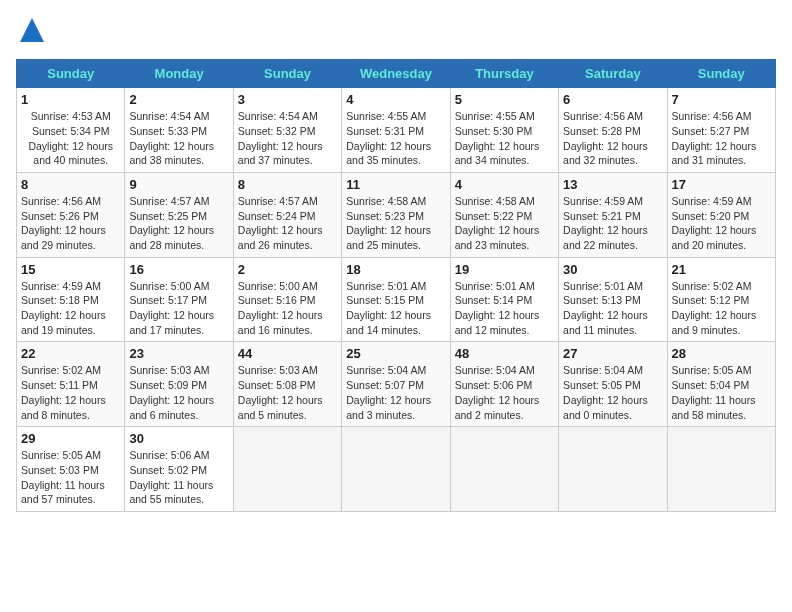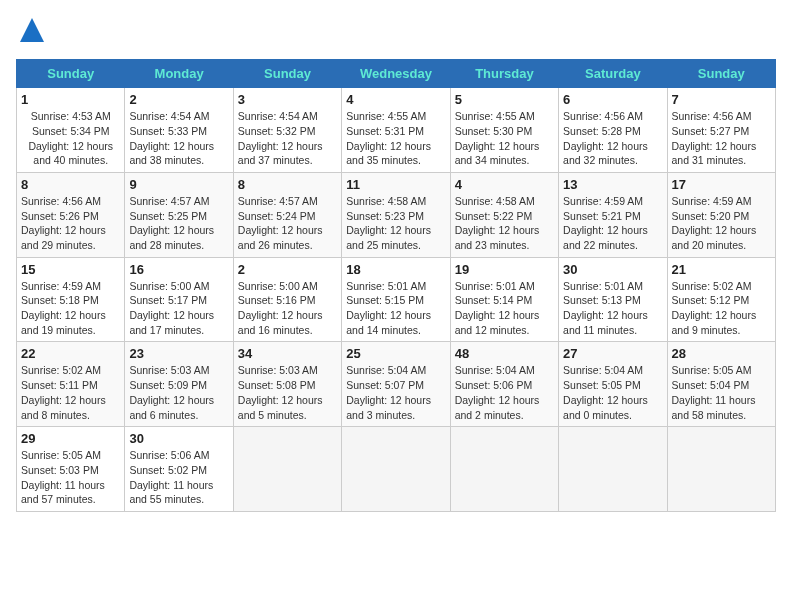--- a/index.html
+++ b/index.html
@@ -282,21 +282,21 @@
 and 8 minutes.</div>
         </td>
         <td>
           <span class="day-num">23</span>
           <div class="day-info" style="white-space: pre-line;">Sunrise: 5:03 AM
 Sunset: 5:09 PM
 Daylight: 12 hours
 and 6 minutes.</div>
         </td>
         <td>
-          <span class="day-num">34</span>
+          <span class="day-num">44</span>
           <div class="day-info" style="white-space: pre-line;">Sunrise: 5:03 AM
 Sunset: 5:08 PM
 Daylight: 12 hours
 and 5 minutes.</div>
         </td>
         <td>
           <span class="day-num">25</span>
           <div class="day-info" style="white-space: pre-line;">Sunrise: 5:04 AM
 Sunset: 5:07 PM
 Daylight: 12 hours

